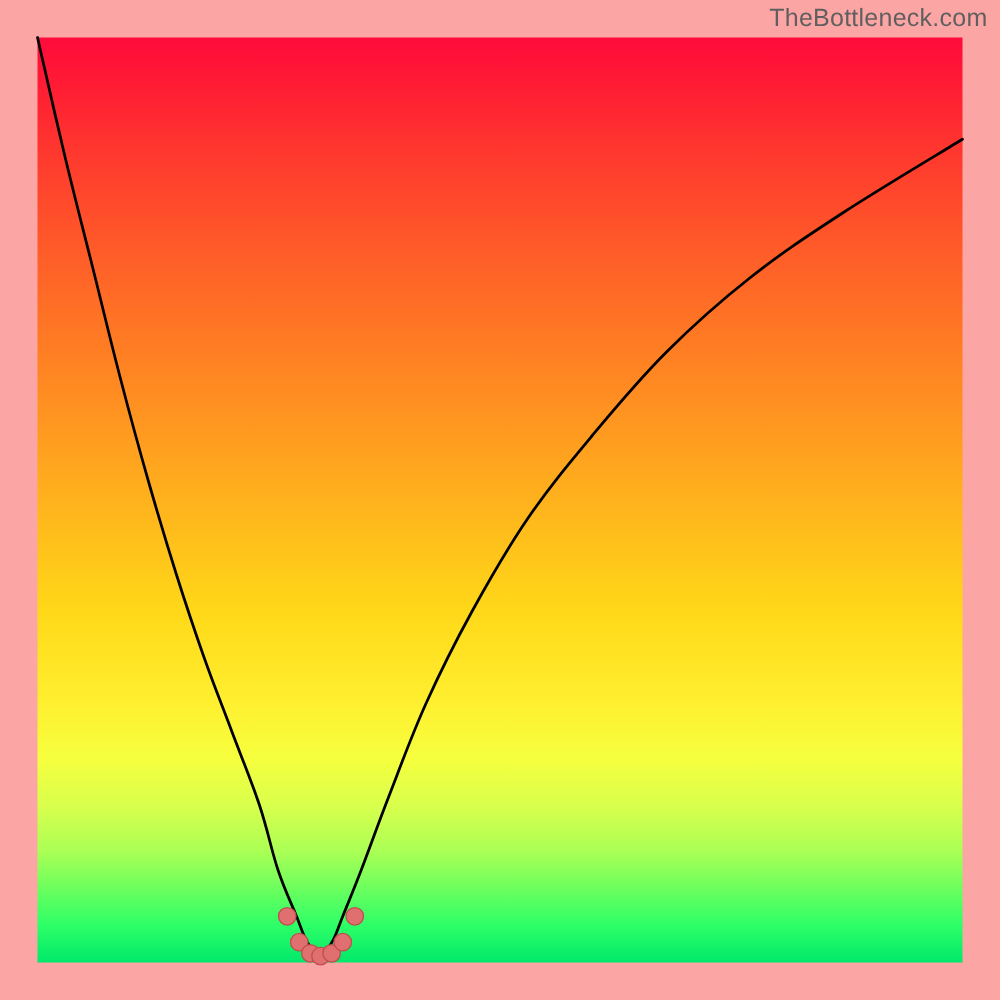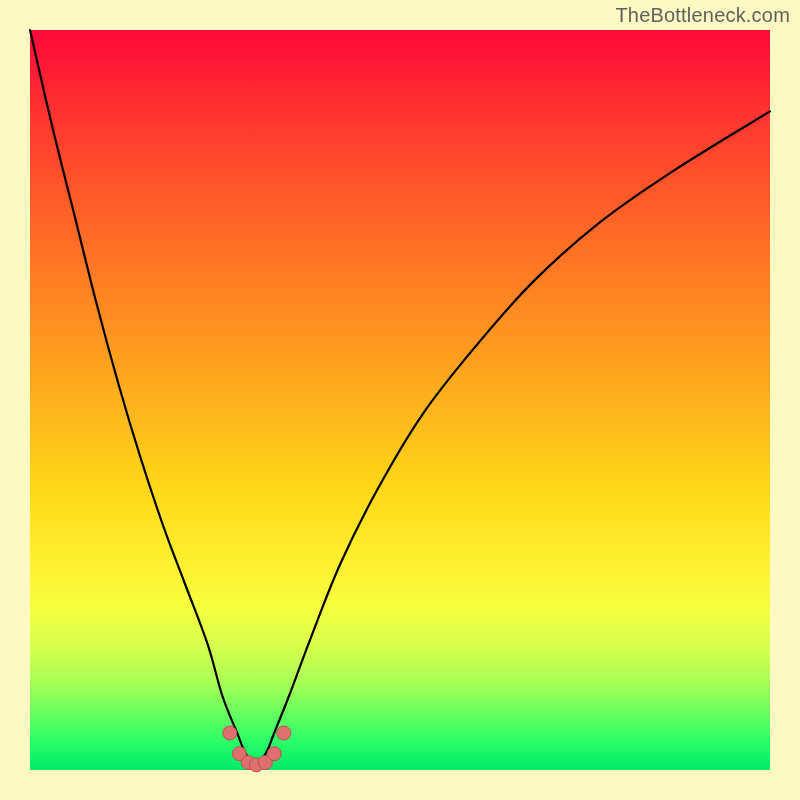--- a/index.html
+++ b/index.html
@@ -8,21 +8,21 @@
     width: 800px;
     height: 800px;
     overflow: hidden;
     background: #000;
     font-family: Arial, Helvetica, sans-serif;
   }
   .frame {
     position: relative;
     width: 800px;
     height: 800px;
-    background: #fef9c3;
+    background: #fca5a5;
   }
   .plot-area {
     position: absolute;
     left: 30px;
     top: 30px;
     width: 740px;
     height: 740px;
     
     background: linear-gradient(
       to bottom,

